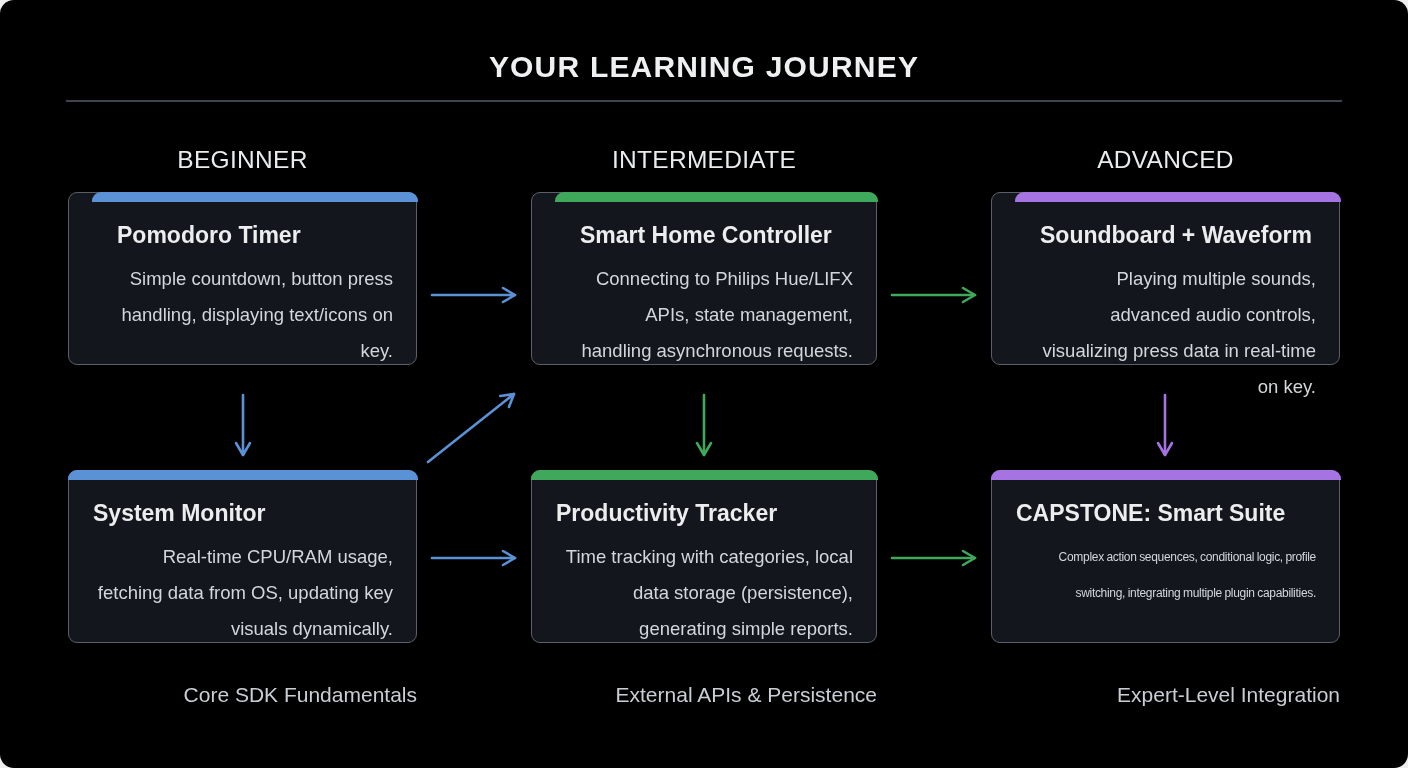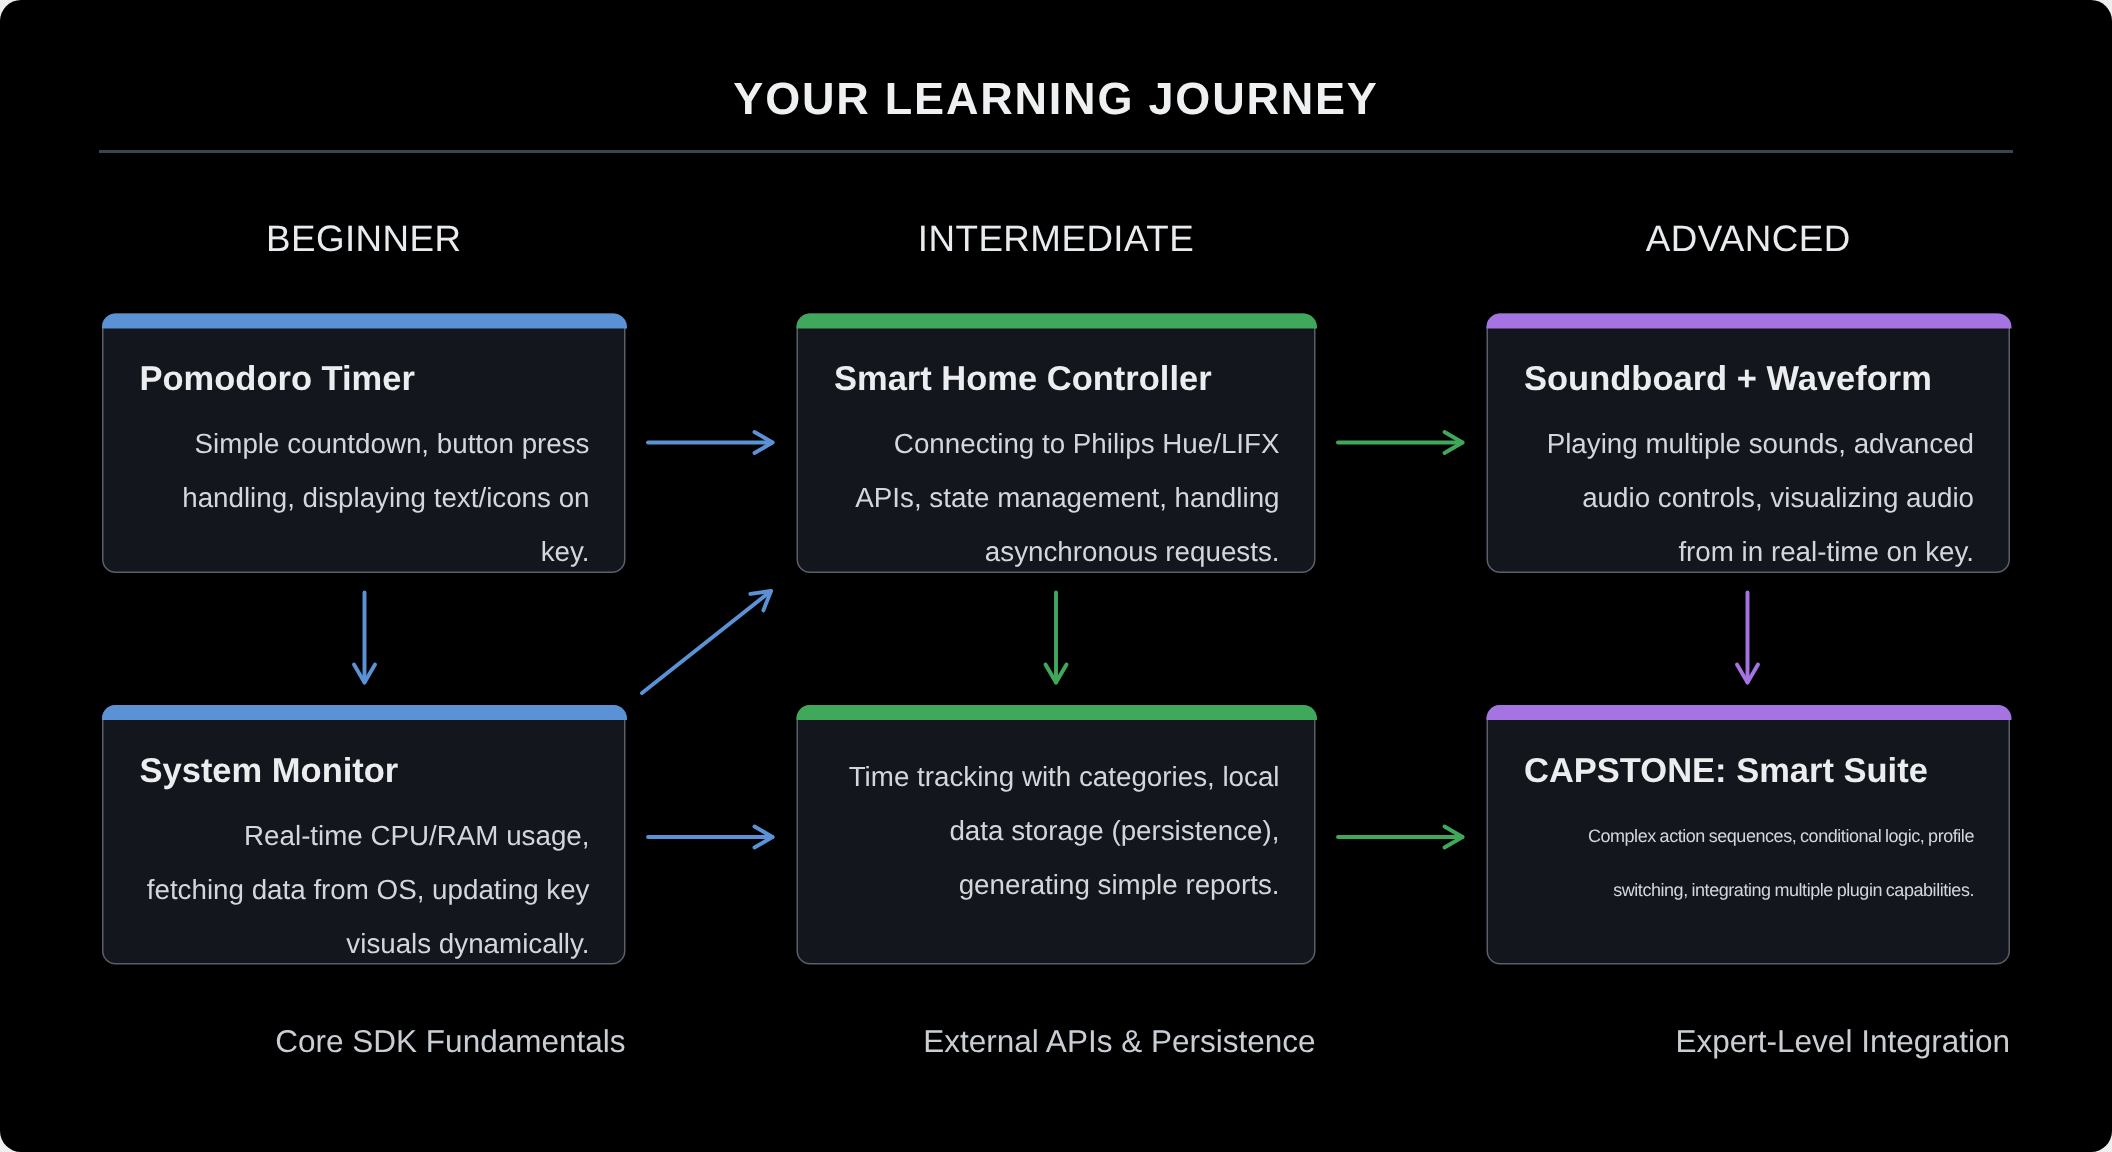--- a/index.html
+++ b/index.html
@@ -26,21 +26,21 @@
     position:absolute; top:146px; text-align:center;
     font-size:24.5px; font-weight:400; letter-spacing:.3px; color:#e9ecef;
   }
   .c1 { left:68px;  width:349px; }
   .c2 { left:531px; width:346px; }
   .c3 { left:991px; width:349px; }
   .card {
     position:absolute; height:173px;
     background:#13161c; border:1.5px solid #59606a; border-radius:9px;
   }
-  .r1 { top:209px; }
+  .r1 { top:192px;padding-left:24px; }
   .r2 { top:470px; }
   .card-bar {
     height:10px; margin:-1.5px -1.5px 0 -1.5px;
     border-radius:9px 9px 0 0;
   }
   .bar-beginner     { background:var(--c-beginner); }
   .bar-intermediate { background:var(--c-intermediate); }
   .bar-advanced     { background:var(--c-advanced); }
   .card-body { padding:20px 23px 0 24px; }
   .card-title {
@@ -110,35 +110,36 @@
     <div class="card-body">
       <div class="card-title">Smart Home Controller</div>
       <div class="card-desc">Connecting to Philips Hue/LIFX APIs, state management, handling asynchronous requests.</div>
     </div>
   </div>
 
   <div class="card r1 c3">
     <div class="card-bar bar-advanced"></div>
     <div class="card-body">
       <div class="card-title">Soundboard + Waveform</div>
-      <div class="card-desc">Playing multiple sounds, advanced audio controls, visualizing audio from in real-time on key.</div>
+      <div class="card-desc">Playing multiple sounds, advanced audio controls, visualizing press data in real-time on key.</div>
     </div>
   </div>
 
   <div class="card r2 c1">
     <div class="card-bar bar-beginner"></div>
     <div class="card-body">
       <div class="card-title">System Monitor</div>
       <div class="card-desc">Real-time CPU/RAM usage, fetching data from OS, updating key visuals dynamically.</div>
     </div>
   </div>
 
   <div class="card r2 c2">
     <div class="card-bar bar-intermediate"></div>
     <div class="card-body">
+      <div class="card-title">Productivity Tracker</div>
       <div class="card-desc">Time tracking with categories, local data storage (persistence), generating simple reports.</div>
     </div>
   </div>
 
   <div class="card r2 c3">
     <div class="card-bar bar-advanced"></div>
     <div class="card-body">
       <div class="card-title">CAPSTONE: Smart Suite</div>
       <div class="card-desc condensed">Complex action sequences, conditional logic, profile switching, integrating multiple plugin capabilities.</div>
     </div>

